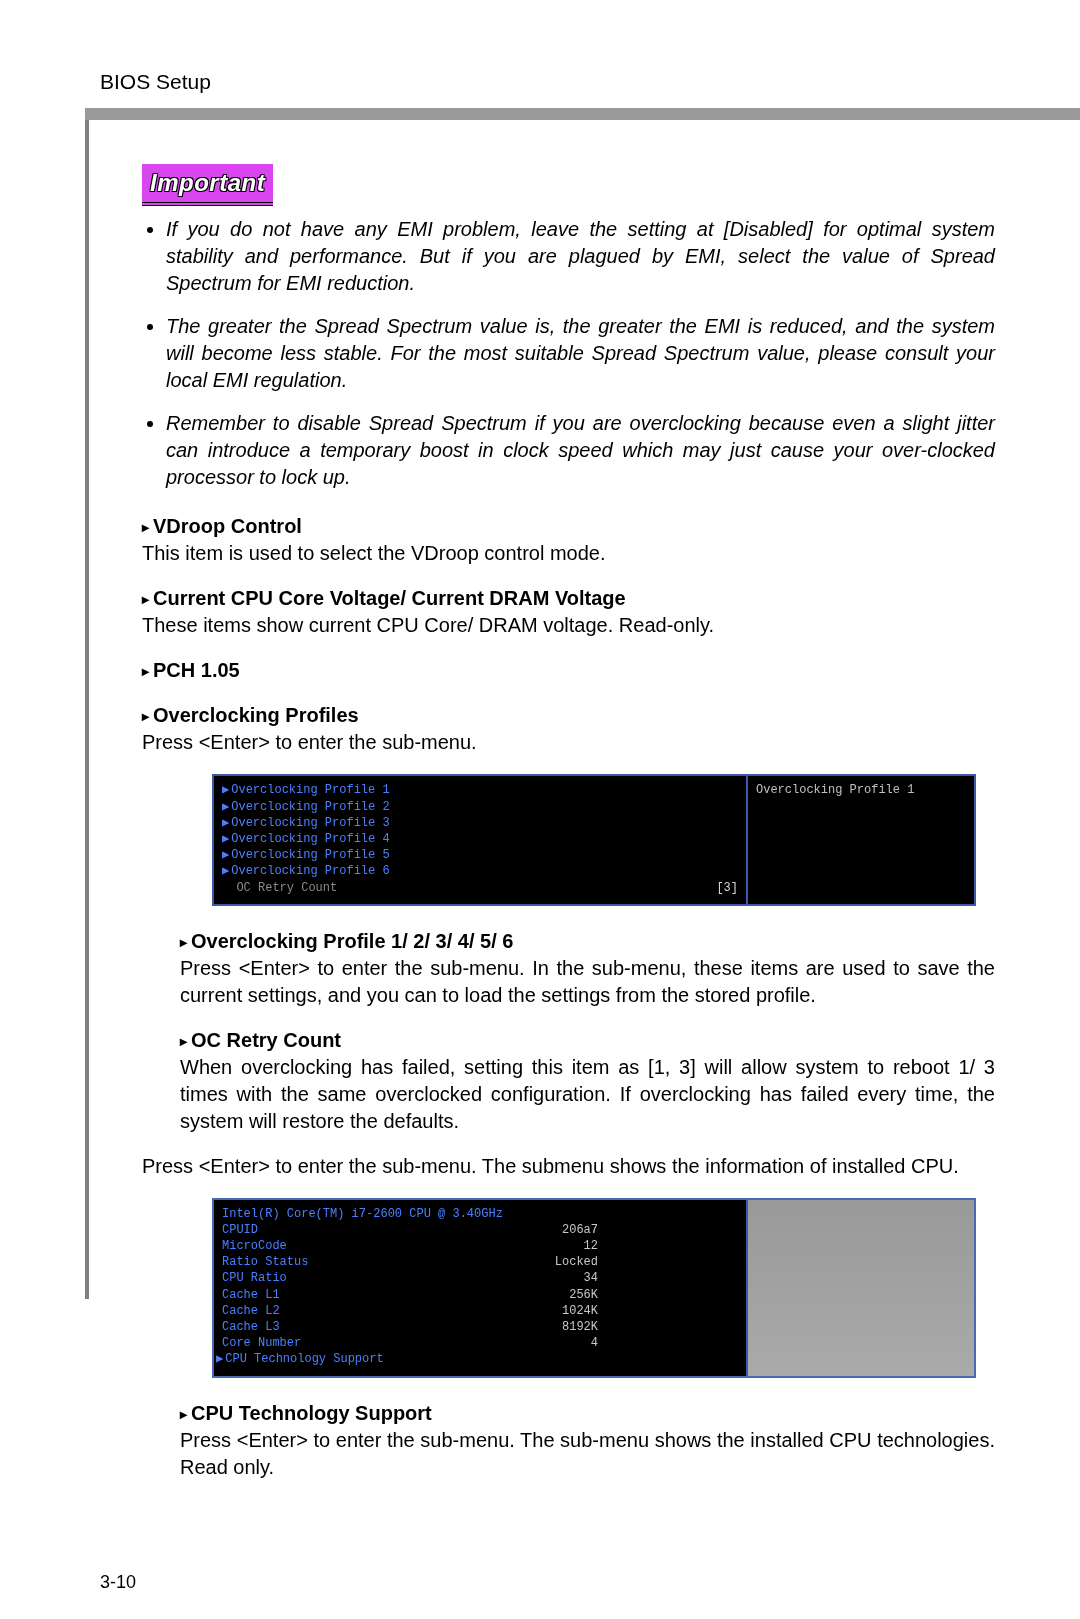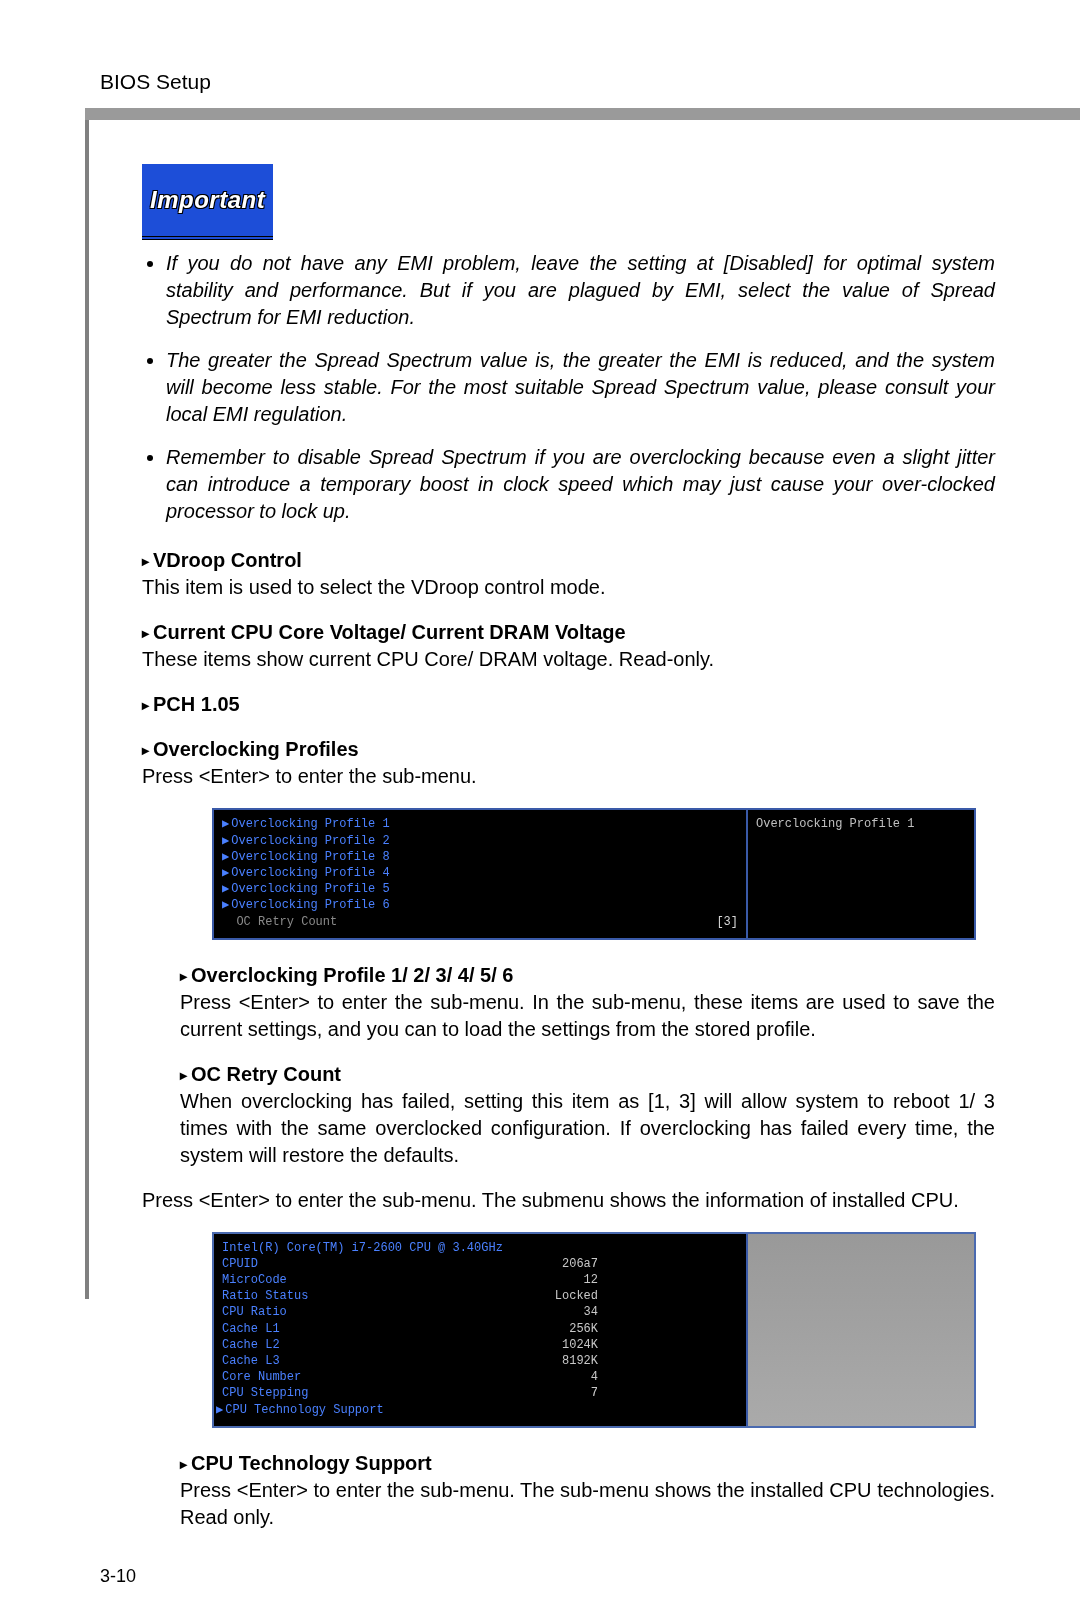--- a/index.html
+++ b/index.html
@@ -37,26 +37,26 @@
     background: #808080;
   }
   .content {
     margin-left: 42px;
     margin-top: 70px;
     font-size: 20px;
     line-height: 1.35;
   }
   .important-badge {
     display: inline-block;
-    background: #1d4ed8;
+    background: #d946ef;
     color: #fff;
     font-weight: bold;
     font-style: italic;
     font-size: 24px;
-    padding: 20px 8px;
+    padding: 3px 8px;
     border-bottom: 4px double #000;
     text-shadow: 1px 1px 0 #000, -1px -1px 0 #000, 1px -1px 0 #000, -1px 1px 0 #000;
     letter-spacing: 0.5px;
     margin-bottom: 6px;
   }
   ul.notes {
     margin: 4px 0 22px 0;
     padding-left: 24px;
   }
   ul.notes li {
@@ -114,21 +114,21 @@
     justify-content: flex-end;
   }
   .bios-cpu-row { display: flex; white-space: pre; }
   .bios-cpu-label { color: #4a80ff; }
   .bios-cpu-val { margin-left: auto; padding-right: 140px; color: #c8c8c8; }
   .cpu-header { color: #4a80ff; }
 
   .page-num {
     position: absolute;
     left: 100px;
-    bottom: 32px;
+    bottom: 26px;
     font-size: 18px;
   }
 </style>
 </head>
 <body>
 
 <div class="page">
 
   <div class="section-title">BIOS Setup</div>
   <div class="grey-bar"></div>
@@ -160,21 +160,21 @@
     <div class="setting-block">
       <div class="setting-title">Overclocking Profiles</div>
       <div class="setting-desc">Press &lt;Enter&gt; to enter the sub-menu.</div>
     </div>
 
     
     <div class="bios-shot">
       <div class="bios-left">
         <div class="bios-row"><span class="bios-arrow">▶</span><span class="bios-label">Overclocking Profile 1</span></div>
         <div class="bios-row"><span class="bios-arrow">▶</span><span class="bios-label">Overclocking Profile 2</span></div>
-        <div class="bios-row"><span class="bios-arrow">▶</span><span class="bios-label">Overclocking Profile 8</span></div>
+        <div class="bios-row"><span class="bios-arrow">▶</span><span class="bios-label">Overclocking Profile 3</span></div>
         <div class="bios-row"><span class="bios-arrow">▶</span><span class="bios-label">Overclocking Profile 4</span></div>
         <div class="bios-row"><span class="bios-arrow">▶</span><span class="bios-label">Overclocking Profile 5</span></div>
         <div class="bios-row"><span class="bios-arrow">▶</span><span class="bios-label">Overclocking Profile 6</span></div>
         <div class="bios-row"><span class="bios-grey">&nbsp;&nbsp;<span>OC Retry Count</span></span><span class="bios-value bios-white">[3]</span></div>
       </div>
       <div class="bios-right">
         <div class="bios-side">Overclocking Profile 1</div>
       </div>
     </div>
 
@@ -197,21 +197,20 @@
       <div class="bios-left">
         <div class="bios-cpu-row"><span class="cpu-header">Intel(R) Core(TM) i7-2600 CPU @ 3.40GHz</span></div>
         <div class="bios-cpu-row"><span class="bios-cpu-label">CPUID</span><span class="bios-cpu-val">206a7</span></div>
         <div class="bios-cpu-row"><span class="bios-cpu-label">MicroCode</span><span class="bios-cpu-val">12</span></div>
         <div class="bios-cpu-row"><span class="bios-cpu-label">Ratio Status</span><span class="bios-cpu-val">Locked</span></div>
         <div class="bios-cpu-row"><span class="bios-cpu-label">CPU Ratio</span><span class="bios-cpu-val">34</span></div>
         <div class="bios-cpu-row"><span class="bios-cpu-label">Cache L1</span><span class="bios-cpu-val">256K</span></div>
         <div class="bios-cpu-row"><span class="bios-cpu-label">Cache L2</span><span class="bios-cpu-val">1024K</span></div>
         <div class="bios-cpu-row"><span class="bios-cpu-label">Cache L3</span><span class="bios-cpu-val">8192K</span></div>
         <div class="bios-cpu-row"><span class="bios-cpu-label">Core Number</span><span class="bios-cpu-val">4</span></div>
-        <div class="bios-cpu-row"><span class="bios-cpu-label">CPU Stepping</span><span class="bios-cpu-val">7</span></div>
         <div class="bios-cpu-row" style="margin-left:-6px;"><span class="bios-arrow">▶</span><span class="bios-cpu-label">CPU Technology Support</span></div>
       </div>
       <div class="bios-right"></div>
     </div>
 
     <div class="setting-block indented">
       <div class="setting-title">CPU Technology Support</div>
       <div class="setting-desc">Press &lt;Enter&gt; to enter the sub-menu. The sub-menu shows the installed CPU technologies. Read only.</div>
     </div>
 

